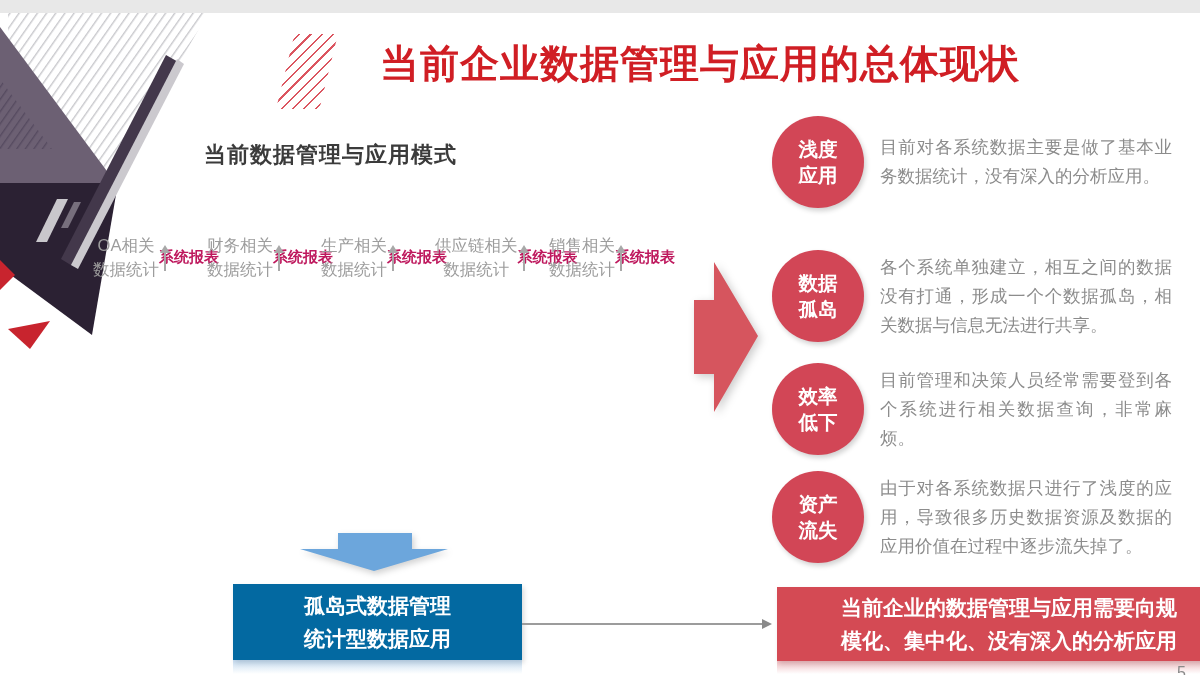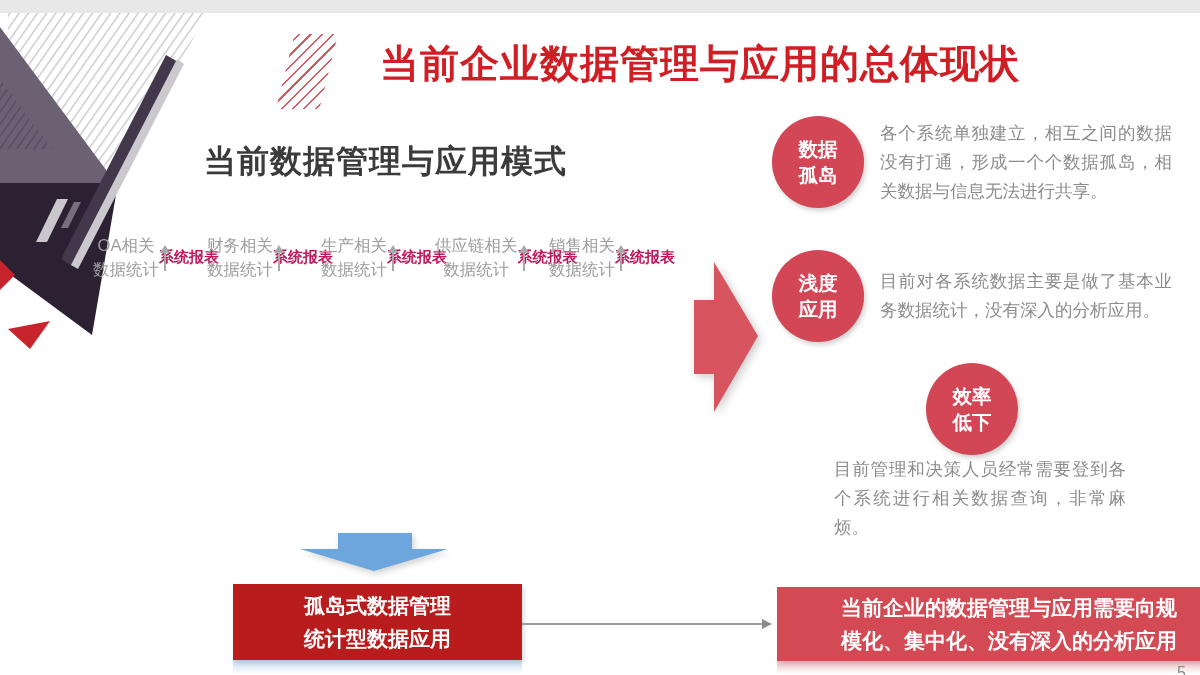--- a/index.html
+++ b/index.html
@@ -13,57 +13,57 @@
   .title-hatch{
     position:absolute;left:276px;top:21px;width:62px;height:75px;
     background:repeating-linear-gradient(135deg,#DB5560 0 1.5px,transparent 1.5px 8px);
     clip-path:polygon(30% 0,100% 0,70% 100%,0 100%);
   }
   .page-title{
     position:absolute;left:350px;top:24px;width:700px;text-align:center;
     font-size:39px;font-weight:700;color:#D01E24;letter-spacing:1px;white-space:nowrap;
   }
   .left-heading{
-    position:absolute;left:204px;top:127px;font-size:32px;font-weight:700;color:#3B3B3B;
+    position:absolute;left:204px;top:127px;font-size:22px;font-weight:700;color:#3B3B3B;
     letter-spacing:1px;white-space:nowrap;
   }
   
   .columns{position:absolute;left:93px;top:196px;display:flex;}
   .column{width:114px;display:flex;flex-direction:row;align-items:center;}
   .m-label{margin-top:5px;height:48px;text-align:center;font-size:16.5px;color:#9C9C9C;line-height:24px;white-space:nowrap;}
   .arrow-up{position:relative;margin-top:7px;width:12px;height:26px;}
   .arrow-up .shaft{position:absolute;left:5px;top:6px;width:2px;height:20px;background:#A8A8A8;}
   .arrow-up .head{position:absolute;left:1px;top:0;width:0;height:0;
     border-left:5px solid transparent;border-right:5px solid transparent;border-bottom:8px solid #A8A8A8;}
   .report-label{margin-top:7px;font-size:15px;font-weight:700;color:#be185d;white-space:nowrap;}
   .vline{margin-top:4px;width:2px;height:29px;background:#B5B5B5;}
   .monitor-svg{filter:none;}
   .db-svg{margin-top:0;}
   
   .blue-arrow{position:absolute;left:300px;top:520px;filter:drop-shadow(2px 3px 3px rgba(0,0,0,.18));}
   .blue-box{
-    position:absolute;left:233px;top:571px;width:289px;height:76px;background:#b91c1c;
+    position:absolute;left:233px;top:571px;width:289px;height:76px;background:#0369a1;
     display:flex;flex-direction:column;align-items:center;justify-content:center;
     color:#fff;font-size:21px;font-weight:700;line-height:33px;text-align:center;
     box-shadow:2px 3px 5px rgba(0,0,0,.15);
   }
   .blue-box::after{content:'';position:absolute;left:0;right:0;top:100%;height:14px;
     background:linear-gradient(rgba(91,155,213,.35),transparent);}
   
   .connector{position:absolute;left:522px;top:610px;width:248px;height:2px;background:#9C9C9C;}
   .connector::after{content:'';position:absolute;right:-2px;top:-4px;width:0;height:0;
     border-top:5px solid transparent;border-bottom:5px solid transparent;border-left:10px solid #8A8A8A;}
   
   .red-arrow{position:absolute;left:692px;top:247px;filter:drop-shadow(3px 3px 4px rgba(0,0,0,.2));}
   
   .issues{position:absolute;left:772px;top:0;width:400px;height:600px;}
   .issue-row{position:absolute;left:0;width:100%;display:flex;align-items:center;}
   .issue-row:nth-child(1){top:103px;}
   .issue-row:nth-child(2){top:237px;}
-  .issue-row:nth-child(3){top:350px;flex-direction:column;}
+  .issue-row:nth-child(3){top:350px;}
   .issue-row:nth-child(4){top:458px;}
   .badge{
     width:92px;height:92px;border-radius:50%;background:#D24656;flex-shrink:0;
     display:flex;flex-direction:column;align-items:center;justify-content:center;
     color:#fff;font-size:19.5px;font-weight:700;line-height:26px;text-align:center;
     box-shadow:2px 3px 5px rgba(0,0,0,.18);
   }
   .issue-text{margin-left:16px;width:292px;font-size:17.5px;color:#8C8C8C;line-height:29px;text-align:justify;}
   
   .red-box{
@@ -271,42 +271,49 @@
 
   <div class="connector"></div>
 
   <svg class="red-arrow" width="70" height="155" viewBox="0 0 70 155">
     <polygon points="2,40 22,40 22,2 66,76 22,152 22,114 2,114" fill="#D6555E"></polygon>
   </svg>
 
   <div class="issues" id="issues-mount">
   <div class="issue-row">
     <div class="badge">
+      <div>浅度</div>
+      <div>应用</div>
+    </div>
+    <div class="issue-text">目前对各系统数据主要是做了基本业务数据统计，没有深入的分析应用。</div>
+  </div>
+
+  <div class="issue-row">
+    <div class="badge">
       <div>数据</div>
       <div>孤岛</div>
     </div>
     <div class="issue-text">各个系统单独建立，相互之间的数据没有打通，形成一个个数据孤岛，相关数据与信息无法进行共享。</div>
-  </div>
-
-  <div class="issue-row">
-    <div class="badge">
-      <div>浅度</div>
-      <div>应用</div>
-    </div>
-    <div class="issue-text">目前对各系统数据主要是做了基本业务数据统计，没有深入的分析应用。</div>
   </div>
 
   <div class="issue-row">
     <div class="badge">
       <div>效率</div>
       <div>低下</div>
     </div>
     <div class="issue-text">目前管理和决策人员经常需要登到各个系统进行相关数据查询，非常麻烦。</div>
   </div>
 
+  <div class="issue-row">
+    <div class="badge">
+      <div>资产</div>
+      <div>流失</div>
+    </div>
+    <div class="issue-text">由于对各系统数据只进行了浅度的应用，导致很多历史数据资源及数据的应用价值在过程中逐步流失掉了。</div>
+  </div>
 </div>
 
   <div class="red-box">
     <div>当前企业的数据管理与应用需要向规</div>
     <div>模化、集中化、没有深入的分析应用</div>
   </div>
 
   <div class="page-number">5</div>
 </div>
 

